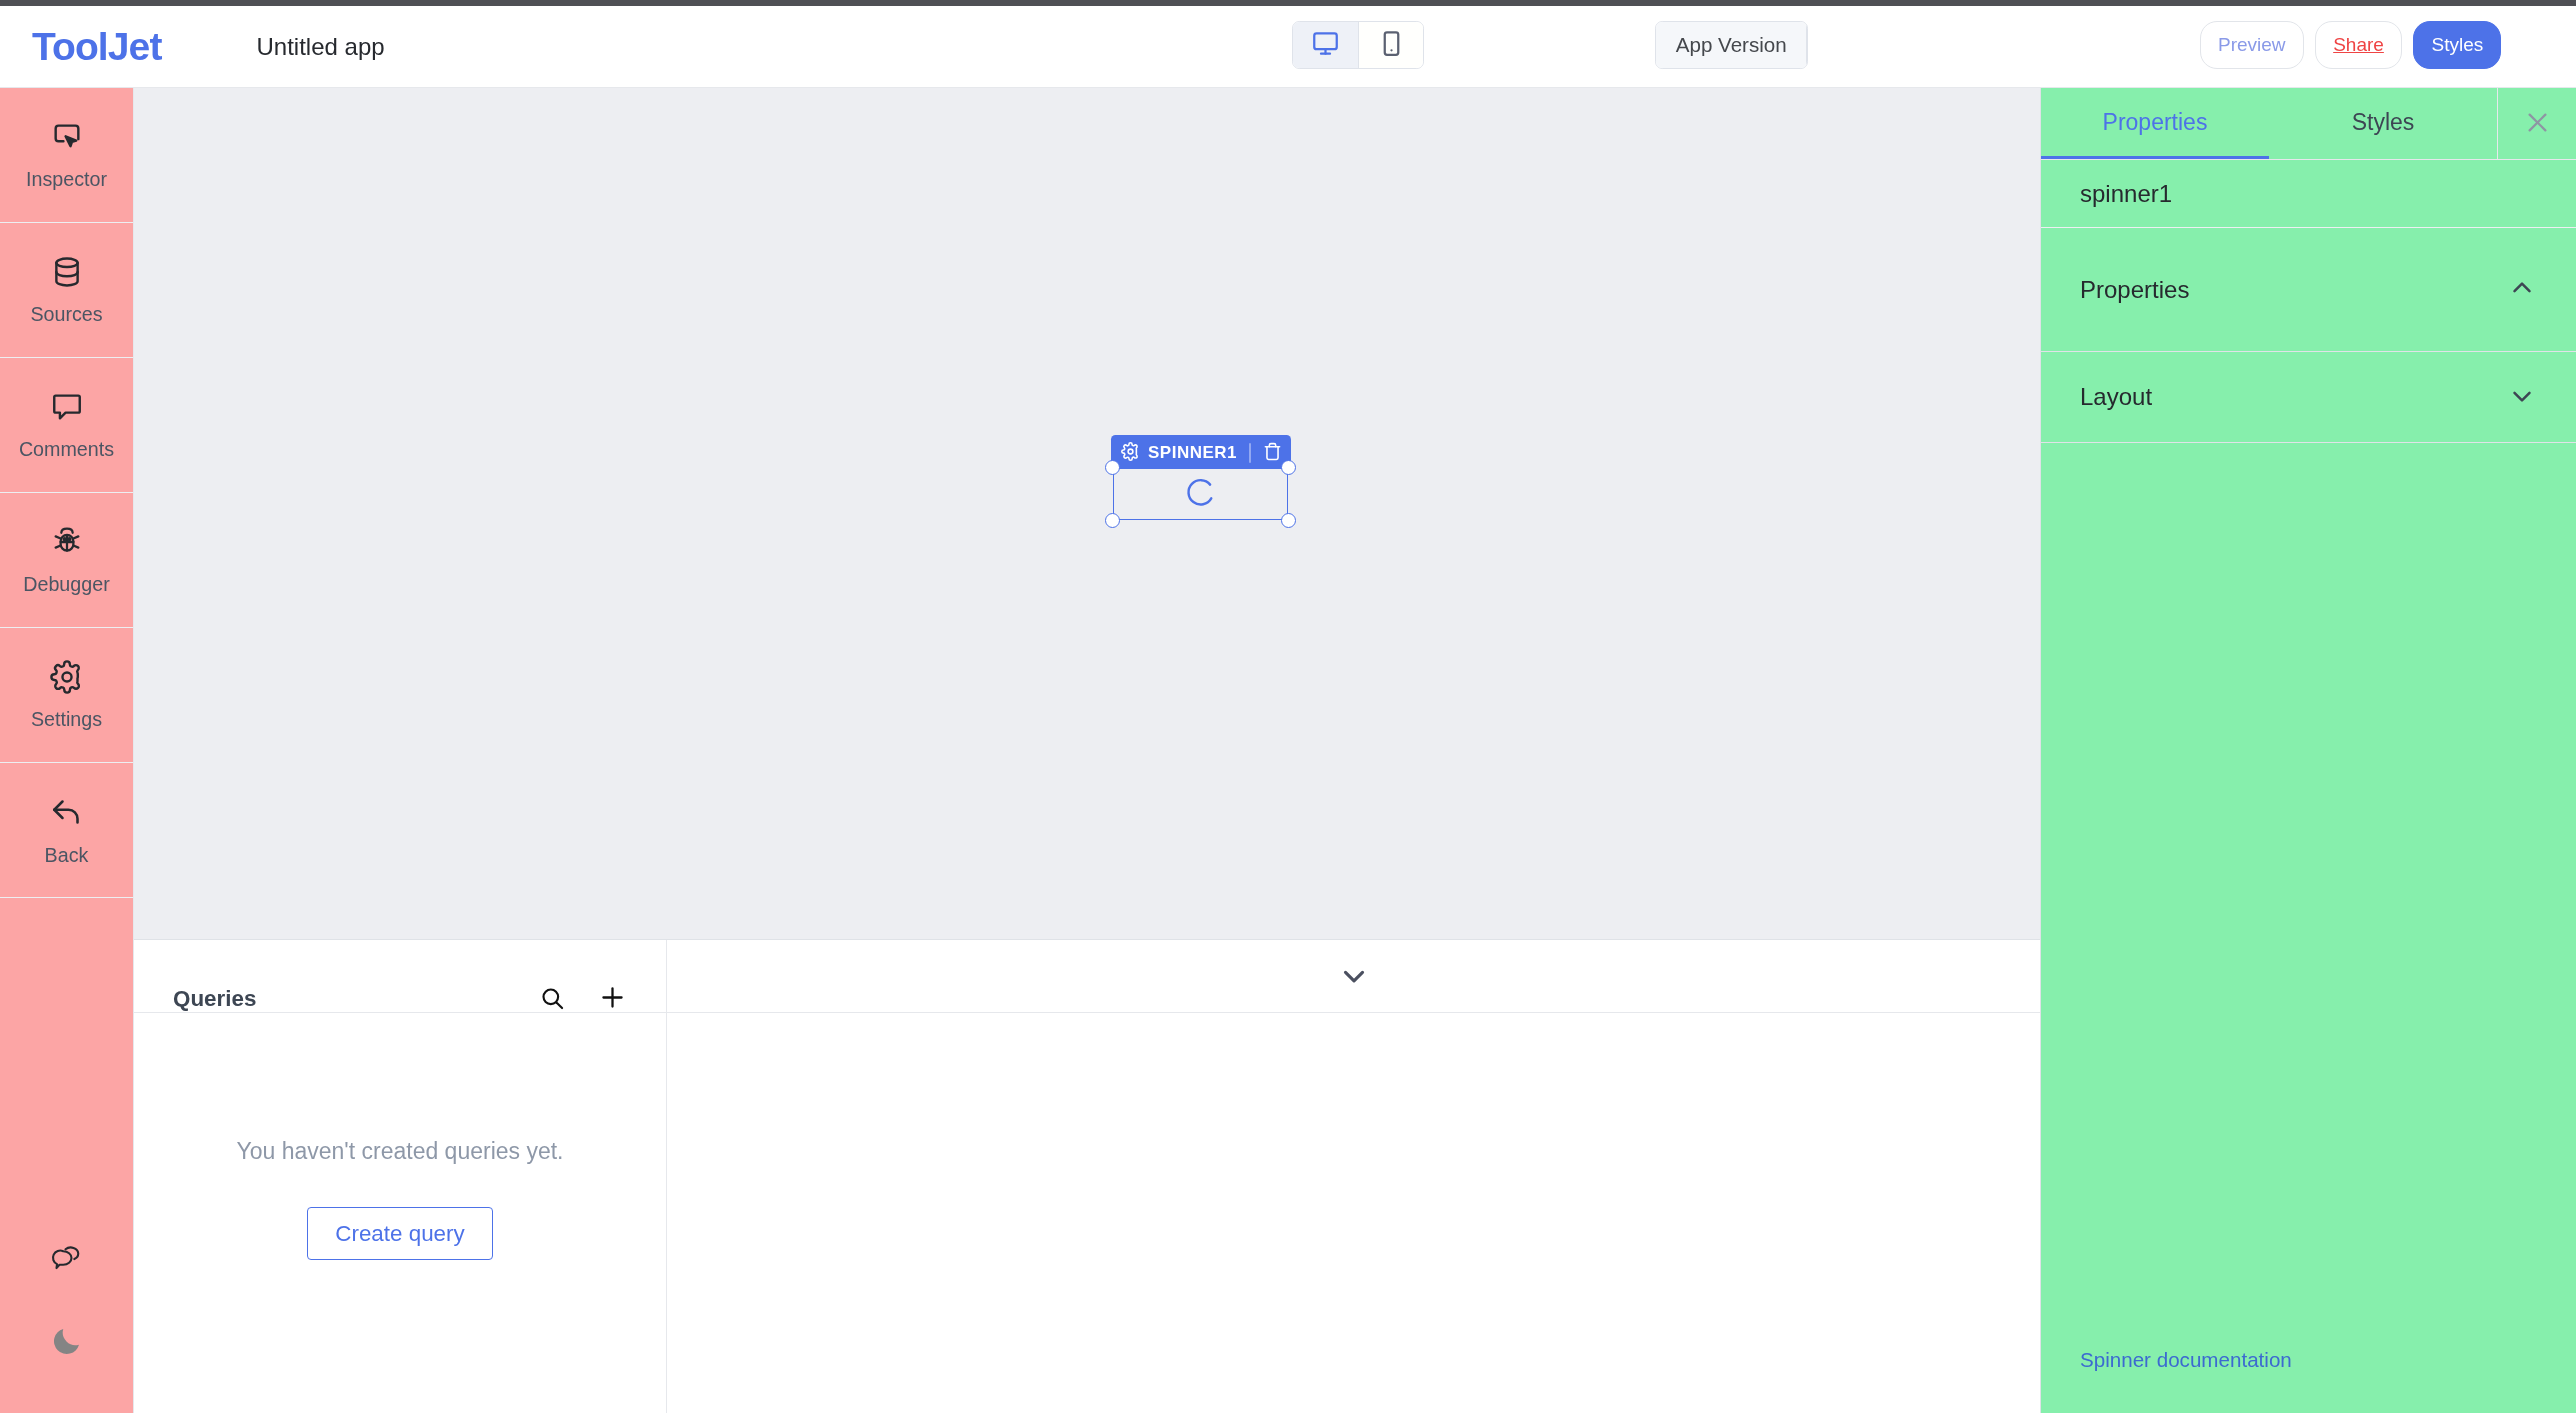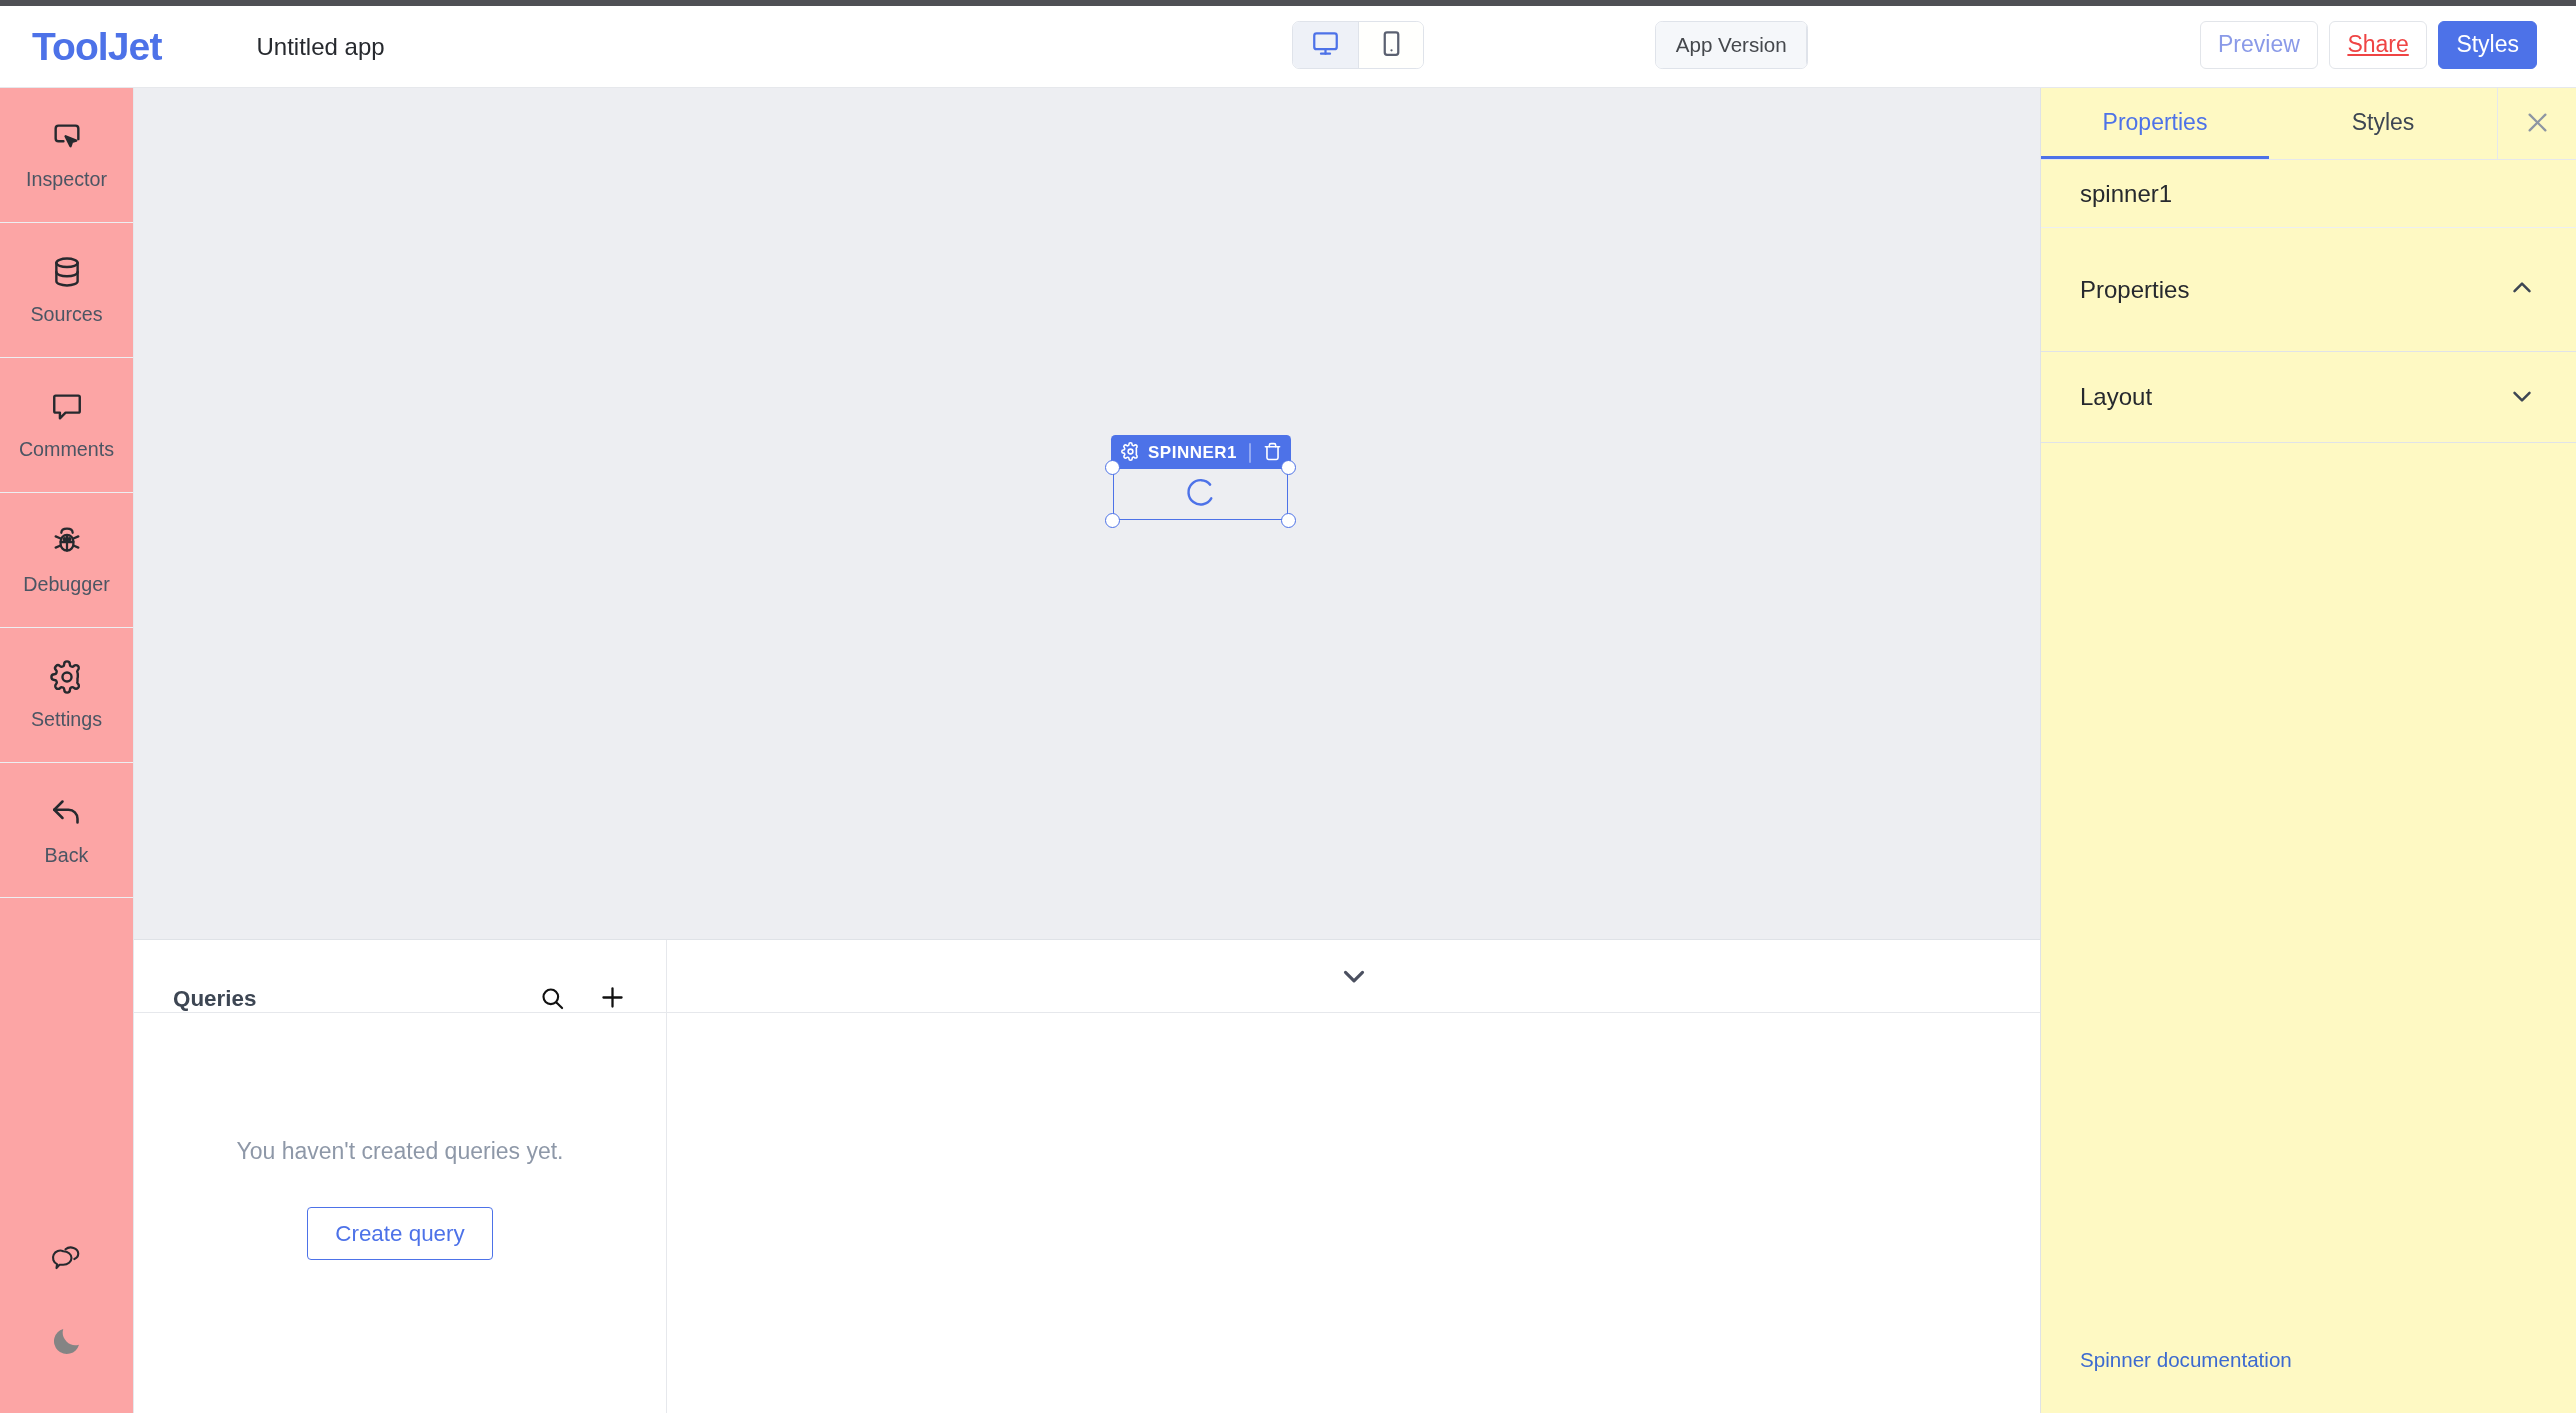--- a/index.html
+++ b/index.html
@@ -123,23 +123,23 @@
   .hdr-buttons {
     position: absolute;
     left: 2200px;
     top: 14.3px;
     display: flex;
     gap: 11.6px;
     height: 48px;
   }
   .hdr-btn {
     border: 0.9px solid #e2e5ea;
-    border-radius: 6px;
+    border-radius: 17px;
     background: #ffffff;
-    font-size: 23px;
+    font-size: 19px;
     padding: 0 17px;
     display: flex;
     align-items: center;
     cursor: pointer;
     white-space: nowrap;
     font-family: "Liberation Sans", sans-serif;
     text-align: center;
   }
   .hdr-btn.preview { color: #8a9ae8; }
   .hdr-btn.share { color: #ef4444; text-decoration: underline; }
@@ -332,21 +332,21 @@
     display: flex;
     align-items: center;
     justify-content: center;
   }
   .collapse-btn { cursor: pointer; display: flex; }
 
   
   .right-panel {
     width: 536px;
     flex: 0 0 536px;
-    background: #fef9c3;
+    background: #86efac;
     border-left: 0.9px solid #dfe2e7;
     display: flex;
     flex-direction: column;
   }
   .rp-tabs {
     height: 72px;
     flex: 0 0 72px;
     display: flex;
     align-items: stretch;
     border-bottom: 0.9px solid #e6e8ec;

